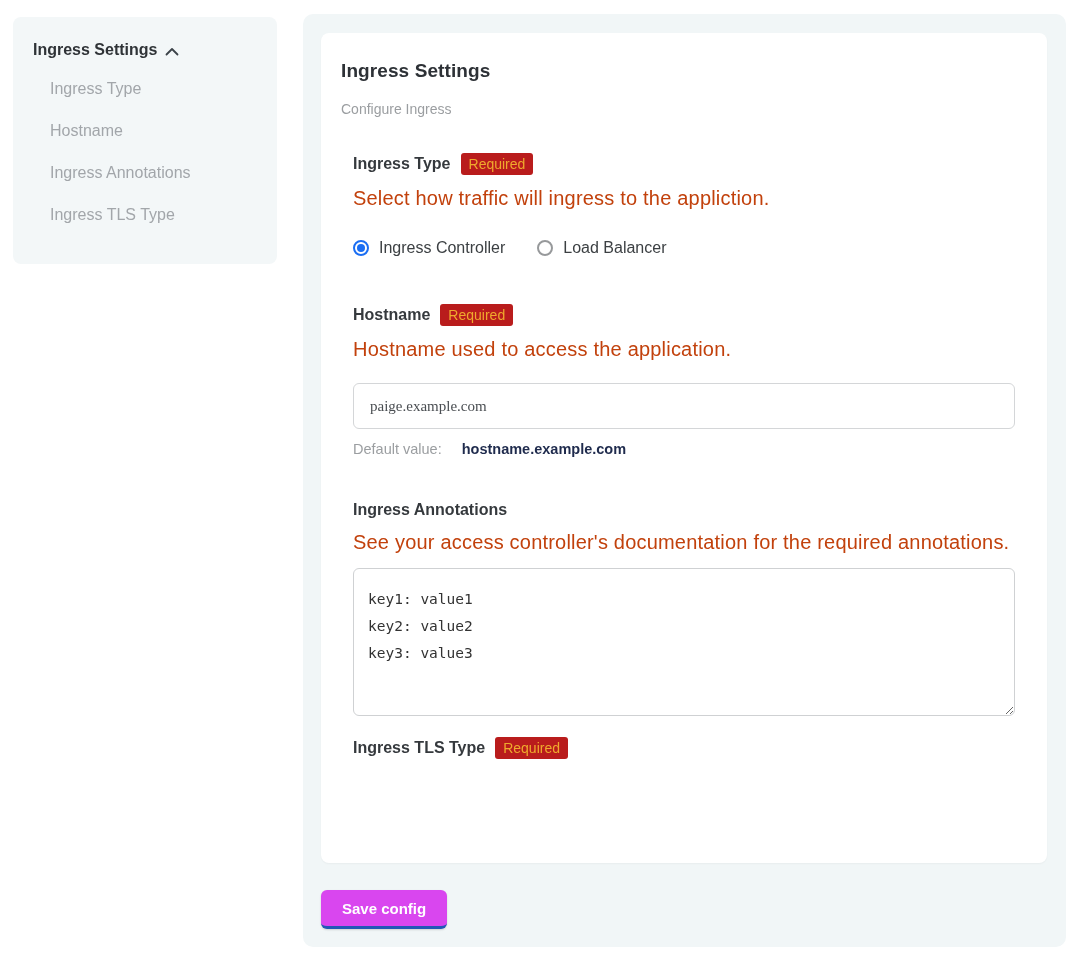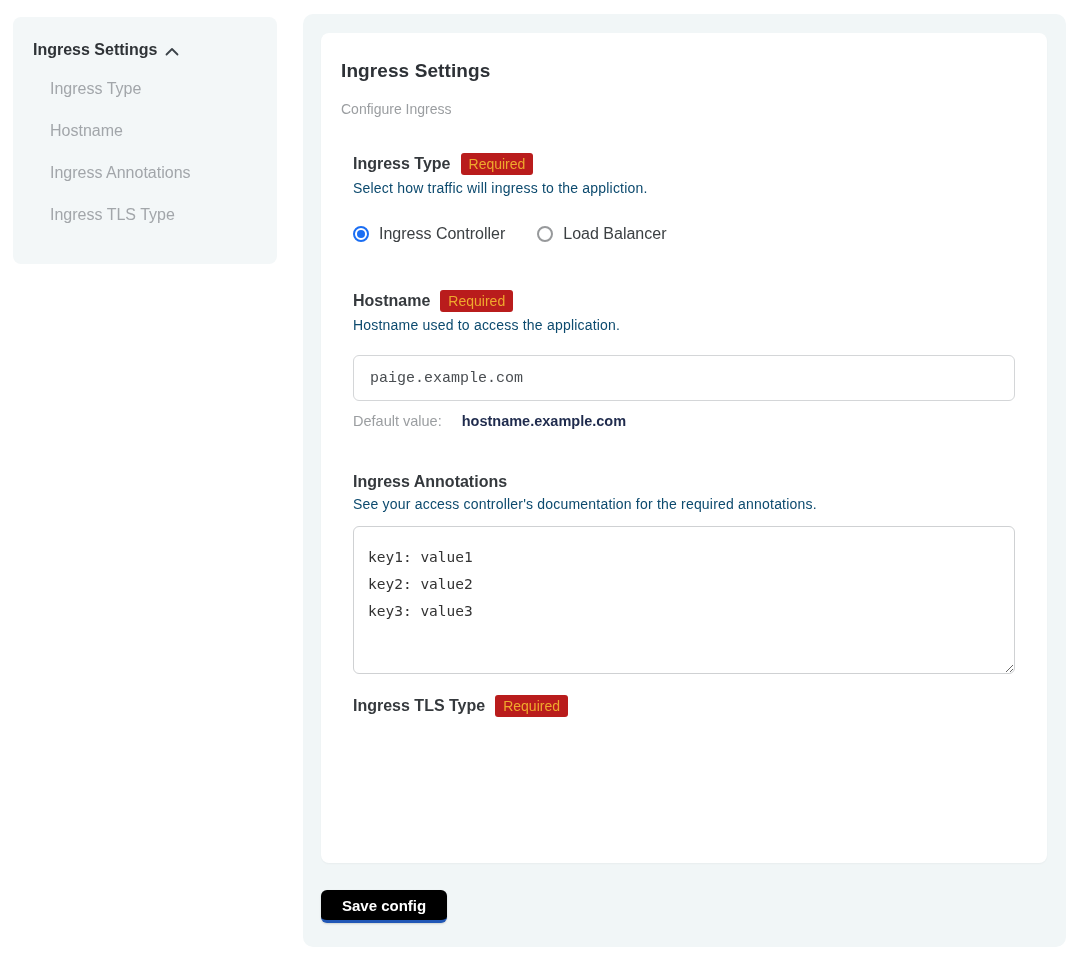--- a/index.html
+++ b/index.html
@@ -47,21 +47,21 @@
   .form { margin-left:12px; }
 
   .section-header { display:flex; align-items:center; gap:10px; }
   .section-label { font-size:16px; color:#35393d; }
   .w700 { font-weight:700; }
   .w600 { font-weight:600; }
   .required-badge {
     background:#b91c1c; color:#efa92d;
     font-size:14px; padding:3px 8px; border-radius:3px;
   }
-  .section-help { margin-top:5px; font-size:14px; color:#0c4a6e; letter-spacing:.2px; }
+  .section-help { margin-top:12px; font-size:20px; color:#c2410c; letter-spacing:.2px; }
 
   .sec-ingress-type { margin-top:36px; }
   .radio-row { display:flex; align-items:center; gap:32px; margin-top:29px; }
   .radio-option { display:flex; align-items:center; gap:10px; cursor:pointer; }
   .radio-option .opt-label { font-size:16px; color:#3c4043; }
   .radio {
     width:16px; height:16px; border-radius:50%;
     border:2px solid #97999b; background:#fff;
     position:relative; flex-shrink:0;
   }
@@ -69,21 +69,21 @@
   .radio.selected::after {
     content:""; position:absolute; inset:2px;
     border-radius:50%; background:#1b6ef3;
   }
 
   .sec-hostname { margin-top:47px; }
   .text-input {
     display:block; width:100%; height:46px; margin-top:22px;
     border:1px solid #d4d6d8; border-radius:6px;
     padding:0 16px; font-size:15px; color:#4a4e52;
-    font-family:Liberation Mono, monospace;
+    font-family:Liberation Serif, serif;
     background:#fff; outline:none;
   }
   .default-line { margin-top:12px; font-size:14.5px; }
   .default-prefix { color:#9b9ea1; }
   .default-value { color:#1f2b4d; font-weight:700; margin-left:4px;padding-left:12px; }
 
   .sec-annotations { margin-top:44px; }
   .annotations-textarea {
     display:block; width:100%; height:148px; margin-top:14px;
     border:1px solid #cfd1d3; border-radius:6px;
@@ -92,22 +92,22 @@
     font-size:14.5px; line-height:27px; color:#333;
     resize:both;
   }
 
   .sec-tls { margin-top:21px; }
   .radio-stack { margin-top:29px; }
   .radio-stack .radio-option { margin-bottom:25px; }
 
   .save-button {
     position:absolute; left:18px; top:876px;
-    height:33px; padding:0 21px;
-    background:#000000; color:#ffffff;
+    height:39px; padding:0 21px;
+    background:#d946ef; color:#ffffff;
     font-family:"Liberation Sans", sans-serif;
     font-size:15px; font-weight:700;
     border:none; border-bottom:3px solid #2157b6;
     border-radius:6px; cursor:pointer;
     box-shadow:0 1px 2px rgba(0,0,0,0.15);
   }
 </style>
 </head>
 <body>
 

